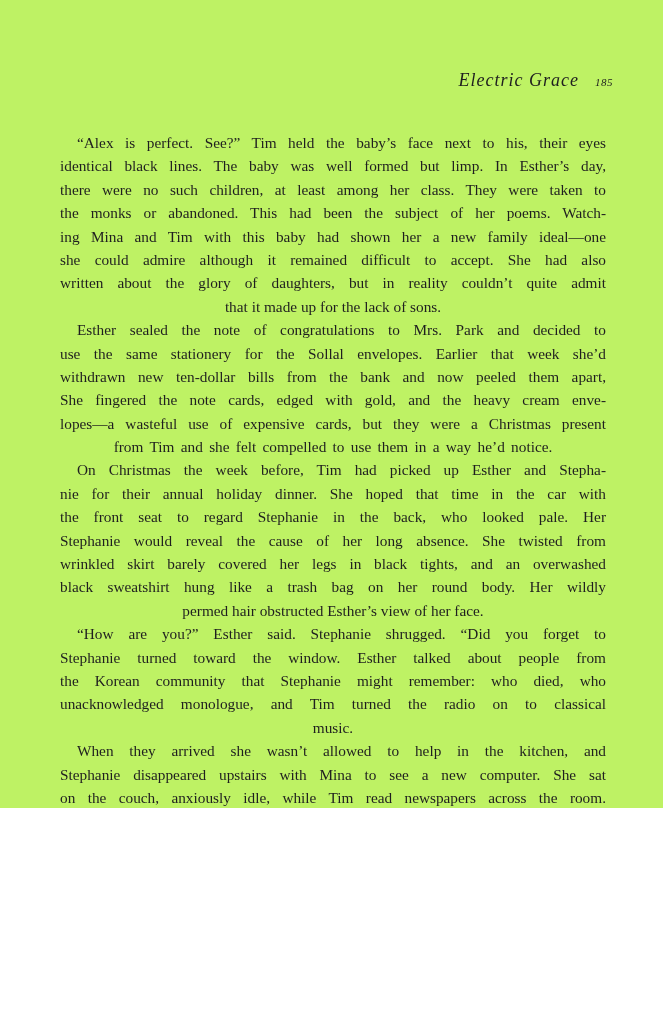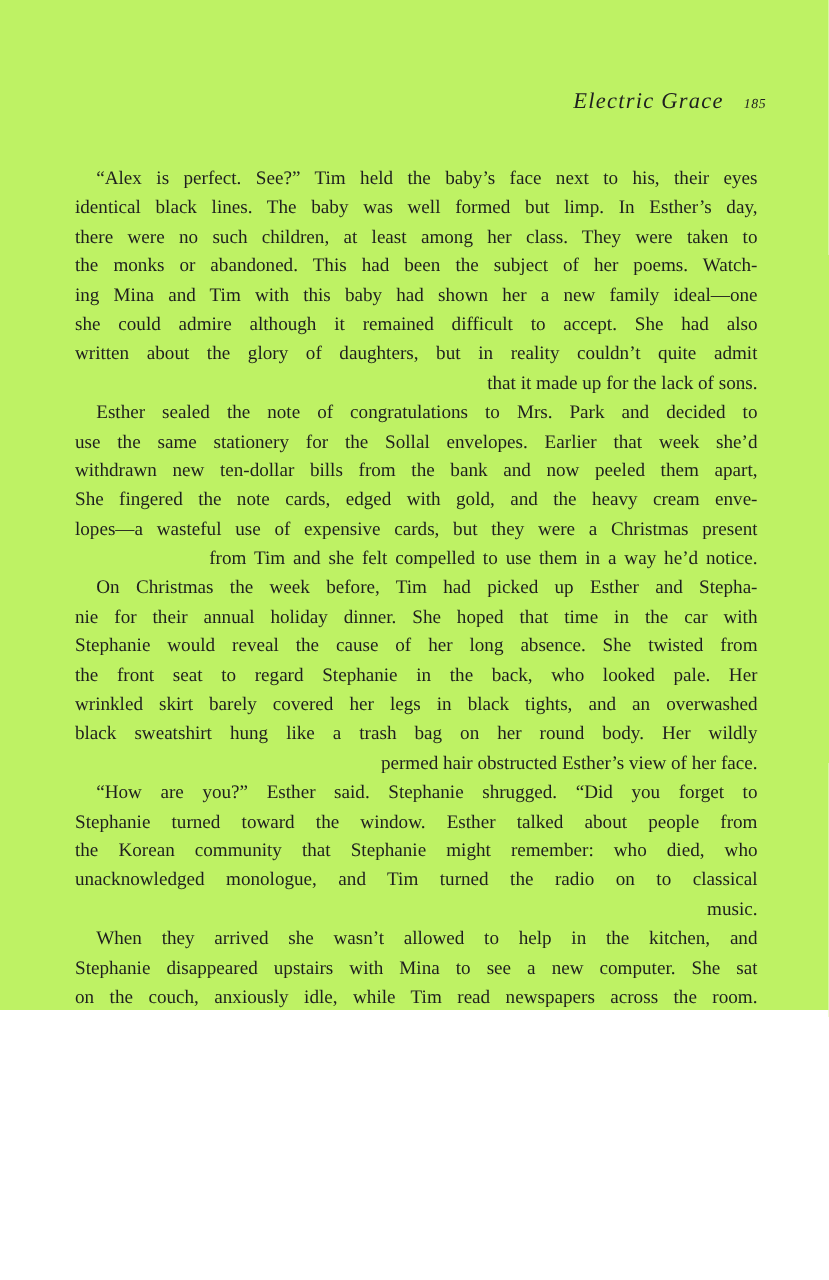--- a/index.html
+++ b/index.html
@@ -44,21 +44,21 @@
     height: 23.4px;
     overflow: hidden;
   }
   .line::after {             
     content: "";
     display: inline-block;
     width: 100%;
     height: 0;
   }
   .line.first { text-indent: 17px; }
-  .line.last  { text-align: right; }
+  .line.last  { text-align: center; }
   .line.last::after { content: none; }
   .line.loose { word-spacing: 2.5px; }
 </style>
 </head>
 <body>
 
 <div class="book-page">
 
   <header class="running-header">
     <span class="book-title">Electric Grace</span>
@@ -83,22 +83,22 @@
       <div class="line">use the same stationery for the Sollal envelopes. Earlier that week she’d</div>
       <div class="line">withdrawn new ten-dollar bills from the bank and now peeled them apart,</div>
       <div class="line">She fingered the note cards, edged with gold, and the heavy cream enve-</div>
       <div class="line">lopes—a wasteful use of expensive cards, but they were a Christmas present</div>
       <div class="line last loose">from Tim and she felt compelled to use them in a way he’d notice.</div>
     </div>
 
     <div class="paragraph">
       <div class="line first">On Christmas the week before, Tim had picked up Esther and Stepha-</div>
       <div class="line">nie for their annual holiday dinner. She hoped that time in the car with</div>
+      <div class="line">the front seat to regard Stephanie in the back, who looked pale. Her</div>
       <div class="line">Stephanie would reveal the cause of her long absence. She twisted from</div>
-      <div class="line">the front seat to regard Stephanie in the back, who looked pale. Her</div>
       <div class="line">wrinkled skirt barely covered her legs in black tights, and an overwashed</div>
       <div class="line">black sweatshirt hung like a trash bag on her round body. Her wildly</div>
       <div class="line last">permed hair obstructed Esther’s view of her face.</div>
     </div>
 
     <div class="paragraph">
       <div class="line first">“How are you?” Esther said. Stephanie shrugged. “Did you forget to</div>
       <div class="line">Stephanie turned toward the window. Esther talked about people from</div>
       <div class="line">the Korean community that Stephanie might remember: who died, who</div>
       <div class="line">unacknowledged monologue, and Tim turned the radio on to classical</div>

